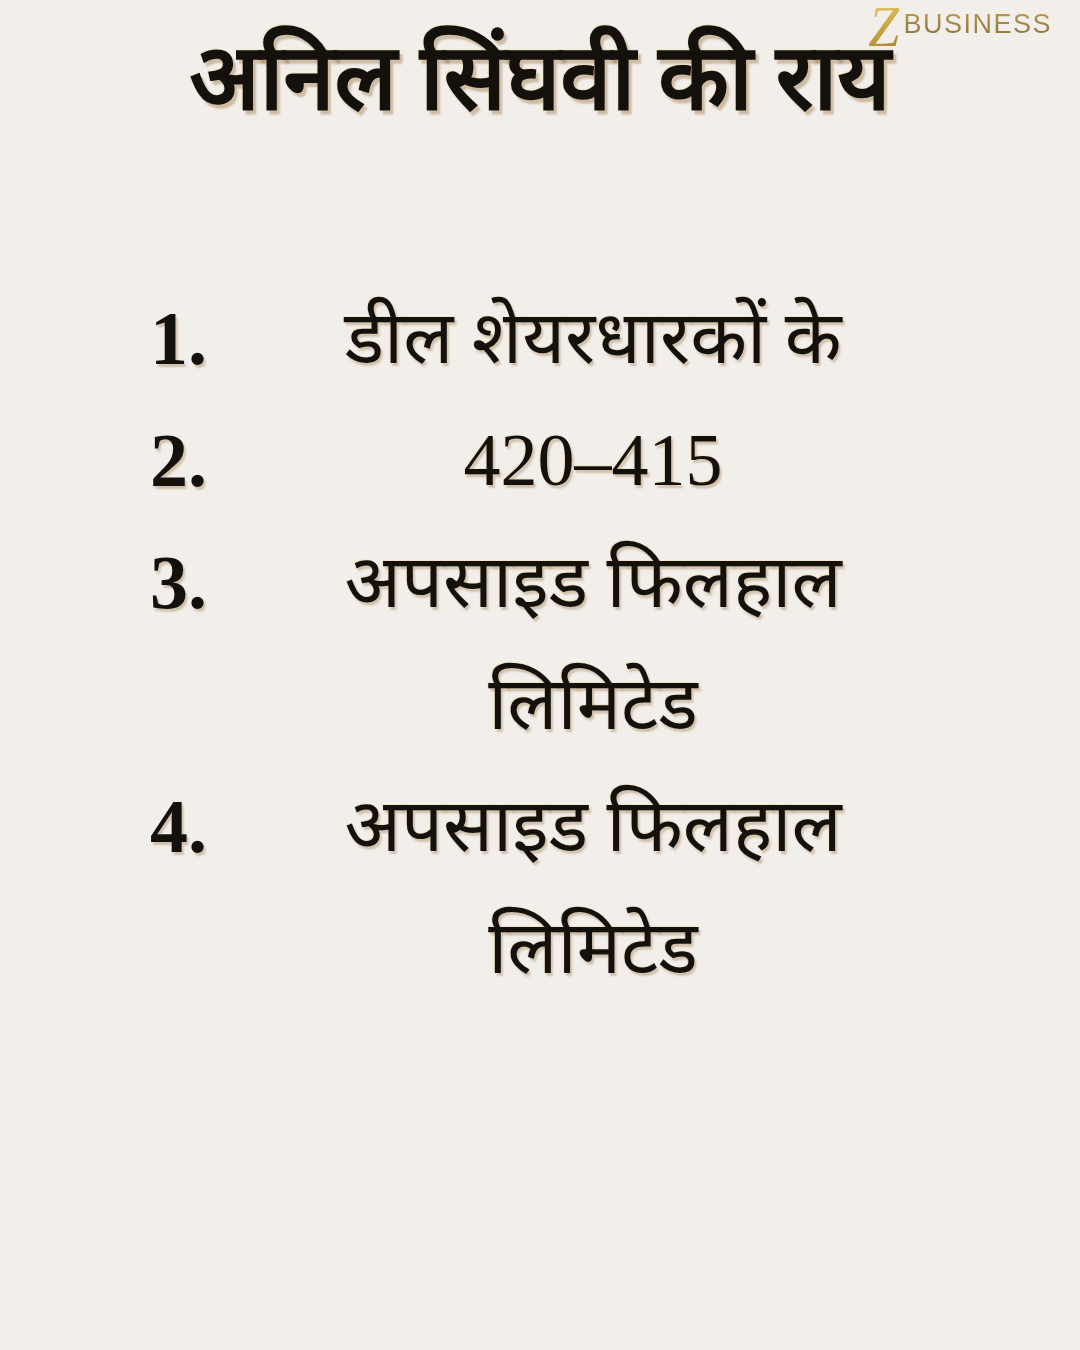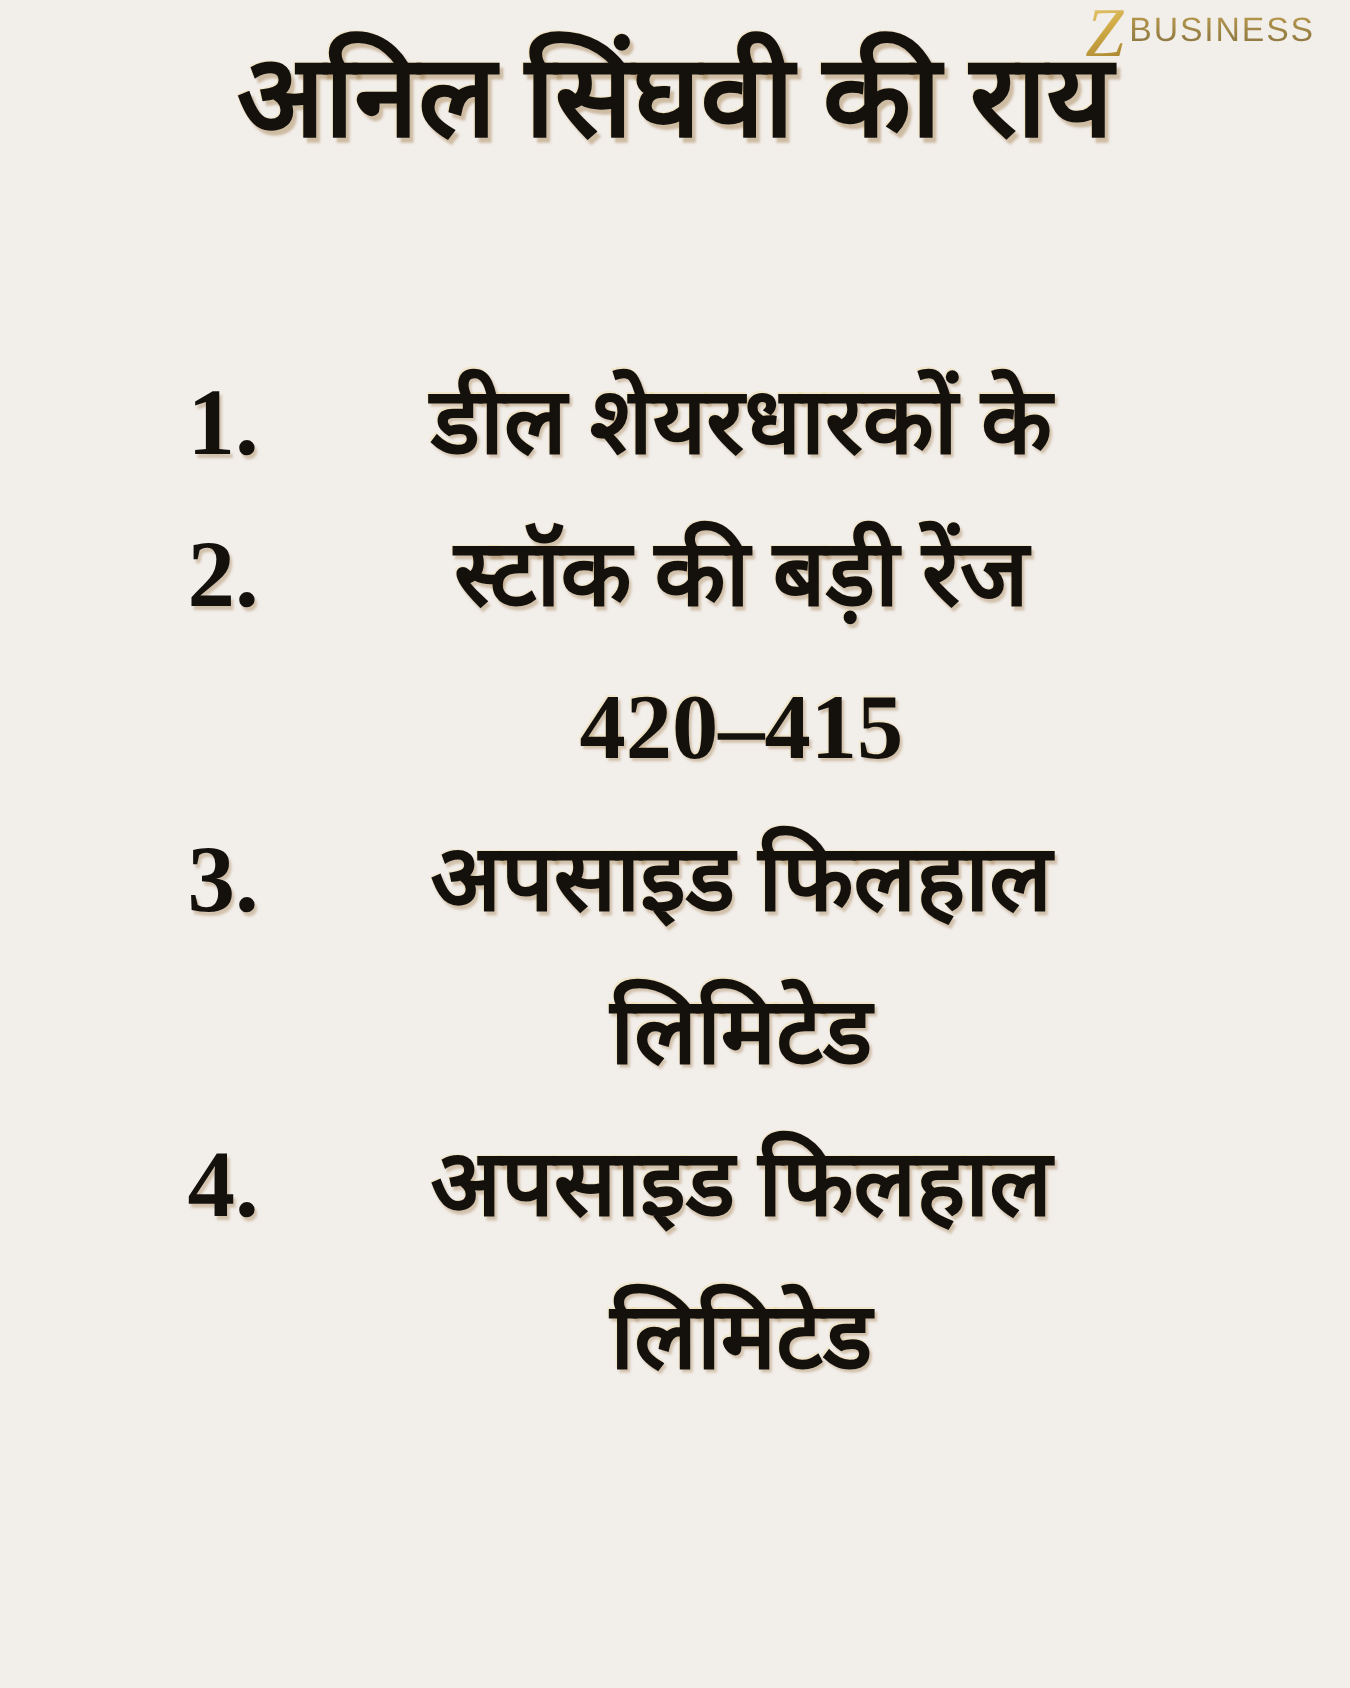--- a/index.html
+++ b/index.html
@@ -79,21 +79,21 @@
   .item .num {
     font-size: 76px;
     font-weight: bold;
     line-height: 122px;
     text-align: left;
     text-shadow: 2px 3px 2px rgba(150, 110, 55, 0.35);
   }
   .item .text {
     text-align: center;
     font-size: 74px;
-    font-weight: bold;
+    font-weight: normal;
     line-height: 122px;
     text-shadow: 2px 3px 2px rgba(150, 110, 55, 0.35),
                  -1px -1px 0 rgba(240, 220, 170, 0.5);
   }
   .item .text .line {
     display: block;
   }
 </style>
 </head>
 <body>
@@ -112,21 +112,20 @@
     <div class="item">
       <span class="num">1.</span>
       <span class="text">
         <span class="line">डील शेयरधारकों के</span>
       </span>
     </div>
 
     <div class="item">
       <span class="num">2.</span>
       <span class="text">
-        <span class="line">स्टॉक की बड़ी रेंज</span>
         <span class="line">420–415</span>
       </span>
     </div>
 
     <div class="item">
       <span class="num">3.</span>
       <span class="text">
         <span class="line">अपसाइड फिलहाल</span>
         <span class="line">लिमिटेड</span>
       </span>

